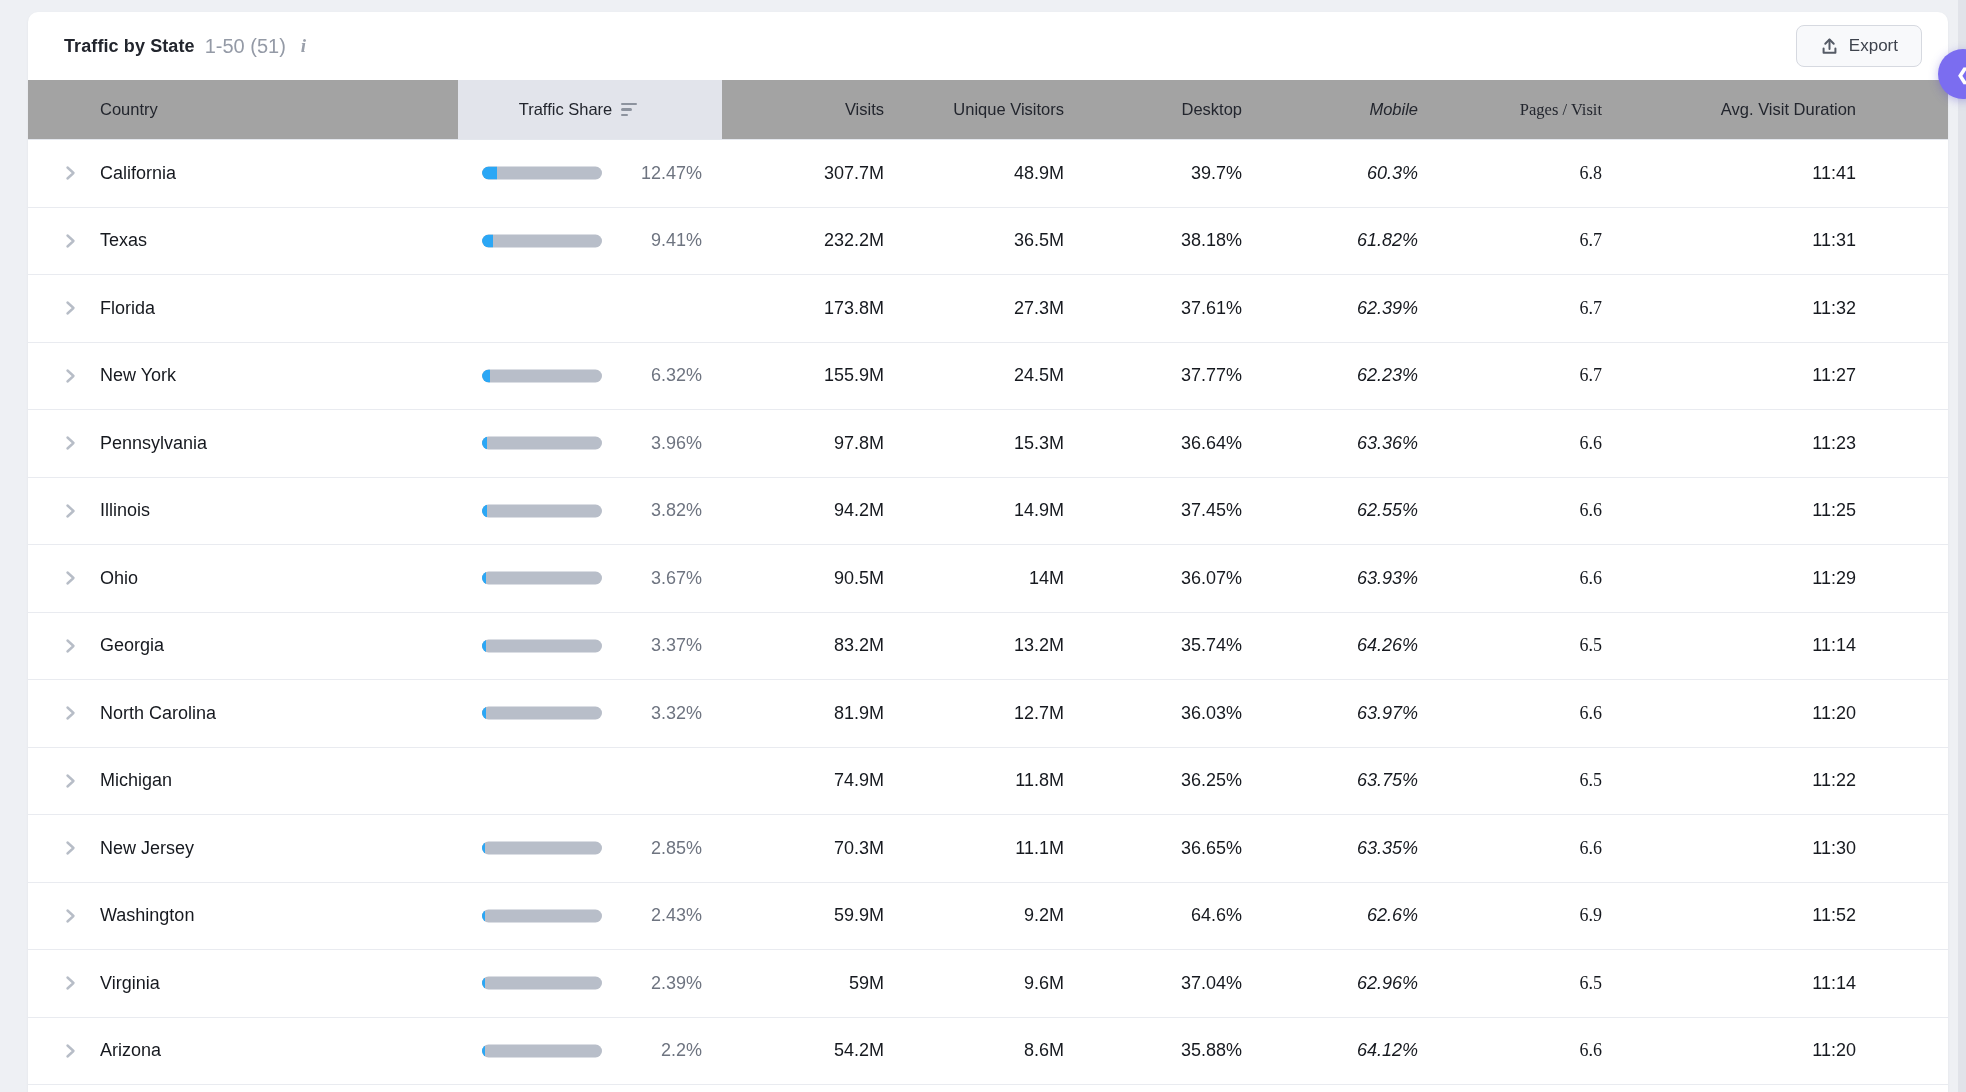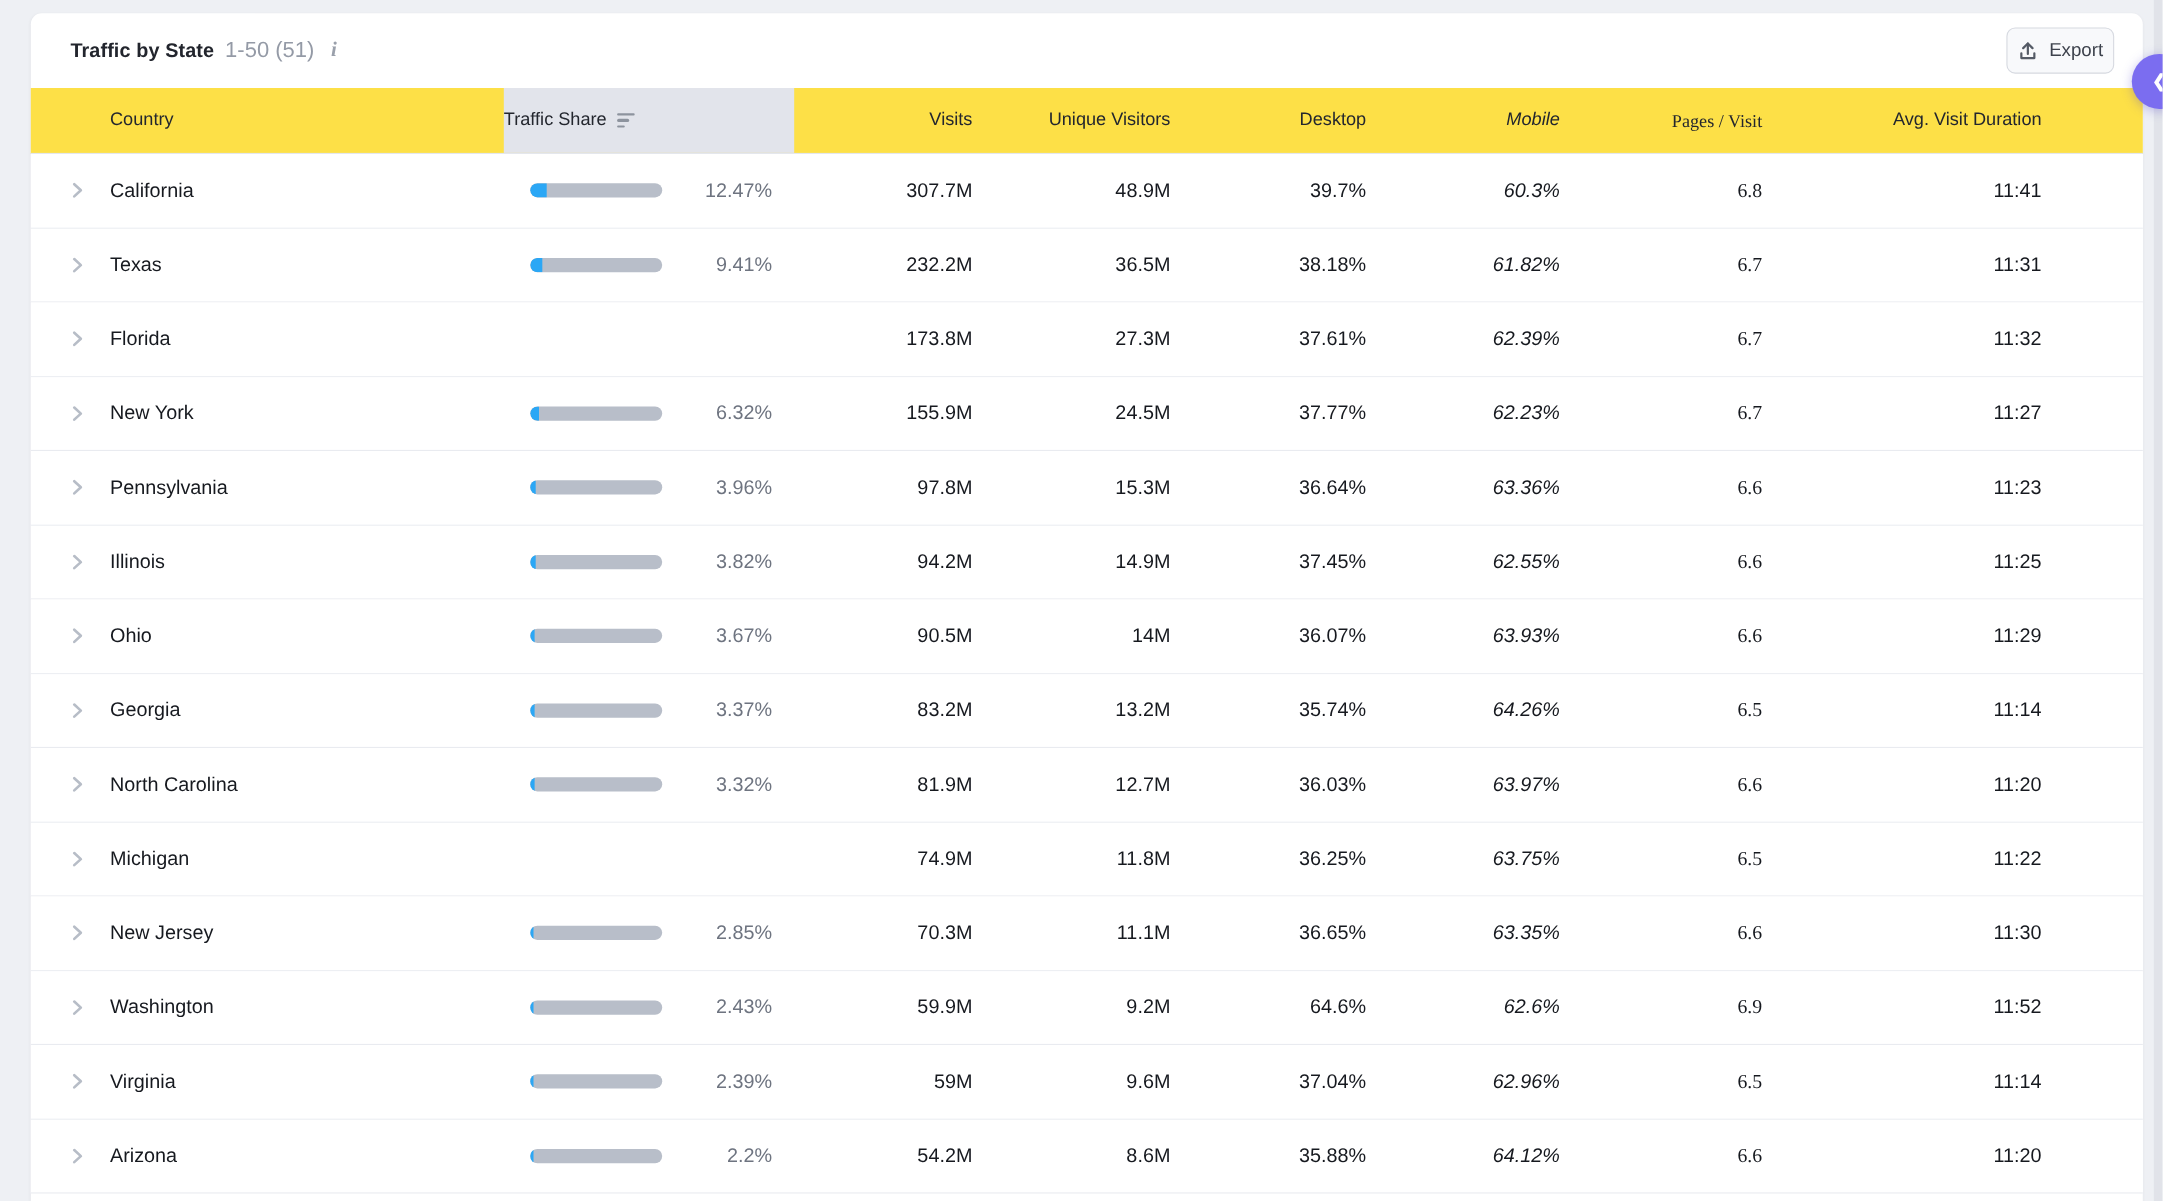--- a/index.html
+++ b/index.html
@@ -19,45 +19,45 @@
     height:68px; display:flex; align-items:center;
     padding:0 26px 0 36px; box-sizing:border-box;
   }
   .panel-title { font-size:18px; font-weight:700; color:#22252d; letter-spacing:0.1px; }
   .panel-range { font-size:20px; font-weight:400; color:#949aa6; margin-left:10px; }
   .info-i {
     font-family:"Liberation Serif", serif; font-style:italic; font-weight:600;
     font-size:19px; color:#9aa0ab; margin-left:15px; cursor:default;
   }
   .export-btn {
-    margin-left:auto; height:42px; padding:0 9px;
+    margin-left:auto; height:42px; padding:0 23px;
     display:flex; align-items:center; gap:10px;
     background:#f8f9fb; border:1px solid #d6d9e0; border-radius:8px;
     font-size:17px; color:#3e434d; cursor:pointer;
   }
   
   .thead {
     height:59px; display:flex; align-items:center;
-    background:#fde047; border-bottom:1px solid #e4e7ed;
+    background:#a3a3a3; border-bottom:1px solid #e4e7ed;
     font-size:16.5px; color:#23262e;
   }
   .trow {
     height:67.5px; display:flex; align-items:center;
     border-bottom:1px solid #e9ebf0;
     font-size:18px; color:#16191f; background:#fff;
     box-sizing:border-box; cursor:pointer;
   }
   .cell-expand { flex:0 0 18px; margin-left:36px; display:flex; align-items:center; }
   .cell-name  { flex:1 1 auto; margin-left:18px; white-space:nowrap; overflow:hidden; }
   .cell-share {
     flex:0 0 264px; position:relative; height:100%;
     display:flex; align-items:center; box-sizing:border-box; padding-right:20px;
   }
   .thead .cell-share {
-    background:#e2e4eb; justify-content:flex-start; padding-right:24px;
+    background:#e2e4eb; justify-content:center; padding-right:24px;
   }
   .share-val { width:100%; text-align:right; color:#6e7480; }
   .bar-track {
     position:absolute; left:24px; top:50%; transform:translateY(-50%);
     width:120px; height:13px; border-radius:6.5px; background:#b8bec9; overflow:hidden;
   }
   .bar-fill { display:block; height:100%; background:#2ba7f5; border-radius:6.5px 0 0 6.5px; }
   .cell-num { text-align:right; box-sizing:border-box; white-space:nowrap; }
   .c-visits  { flex:0 0 162px; }
   .c-unique  { flex:0 0 180px; }

